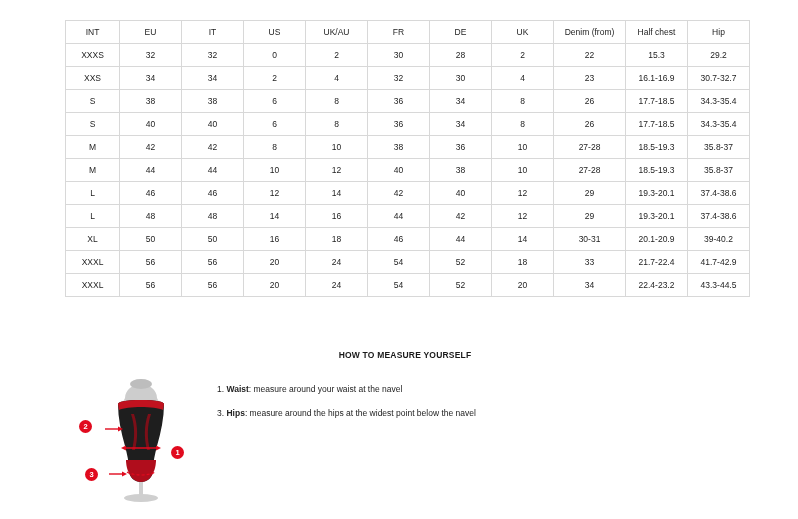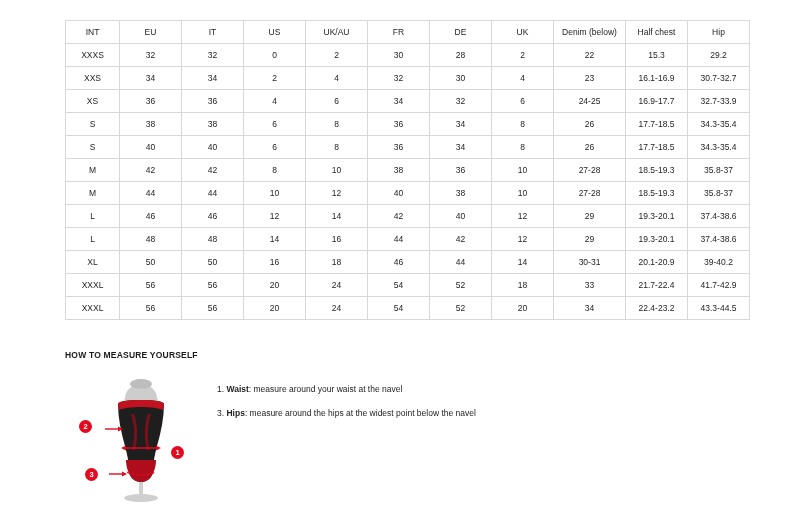--- a/index.html
+++ b/index.html
@@ -60,20 +60,21 @@
     left: 65px;
     top: 350px;
     width: 680px;
   }
   .measure-title {
     font-size: 8.5px;
     font-weight: bold;
     letter-spacing: 0.2px;
     color: #1a1a1a;
     margin-bottom: 14px;
+    text-align: center;
   }
   .measure-body {
     position: relative;
     display: flex;
     align-items: flex-start;
   }
   .figure-wrap {
     position: relative;
     width: 120px;
     height: 130px;
@@ -136,21 +137,21 @@
     <thead>
       <tr id="head-row">
           <th>INT</th>
           <th>EU</th>
           <th>IT</th>
           <th>US</th>
           <th>UK/AU</th>
           <th>FR</th>
           <th>DE</th>
           <th>UK</th>
-          <th>Denim (below)</th>
+          <th>Denim (from)</th>
           <th>Half chest</th>
           <th>Hip</th>
         </tr>
     </thead>
     <tbody id="table-body">
         <tr>
           <td>XXXS</td>
           <td>32</td>
           <td>32</td>
           <td>0</td>
@@ -169,33 +170,20 @@
           <td>2</td>
           <td>4</td>
           <td>32</td>
           <td>30</td>
           <td>4</td>
           <td>23</td>
           <td>16.1-16.9</td>
           <td>30.7-32.7</td>
         </tr>
         <tr>
-          <td>XS</td>
-          <td>36</td>
-          <td>36</td>
-          <td>4</td>
-          <td>6</td>
-          <td>34</td>
-          <td>32</td>
-          <td>6</td>
-          <td>24-25</td>
-          <td>16.9-17.7</td>
-          <td>32.7-33.9</td>
-        </tr>
-        <tr>
           <td>S</td>
           <td>38</td>
           <td>38</td>
           <td>6</td>
           <td>8</td>
           <td>36</td>
           <td>34</td>
           <td>8</td>
           <td>26</td>
           <td>17.7-18.5</td>

